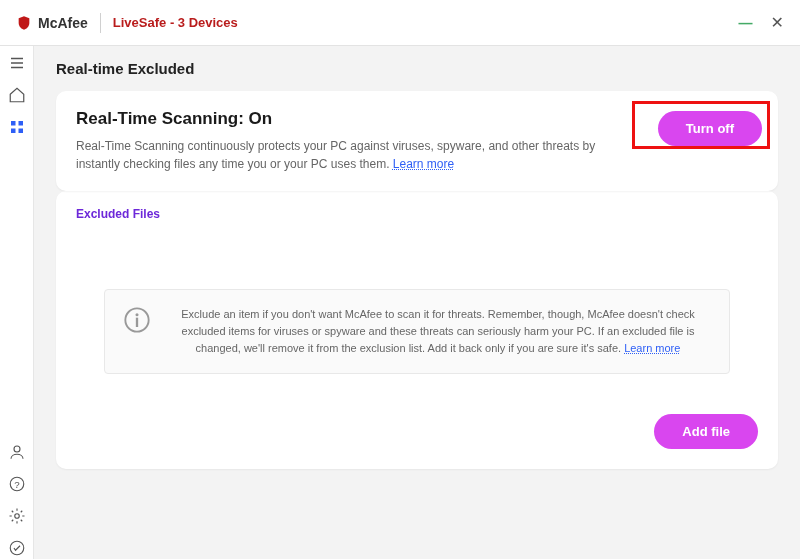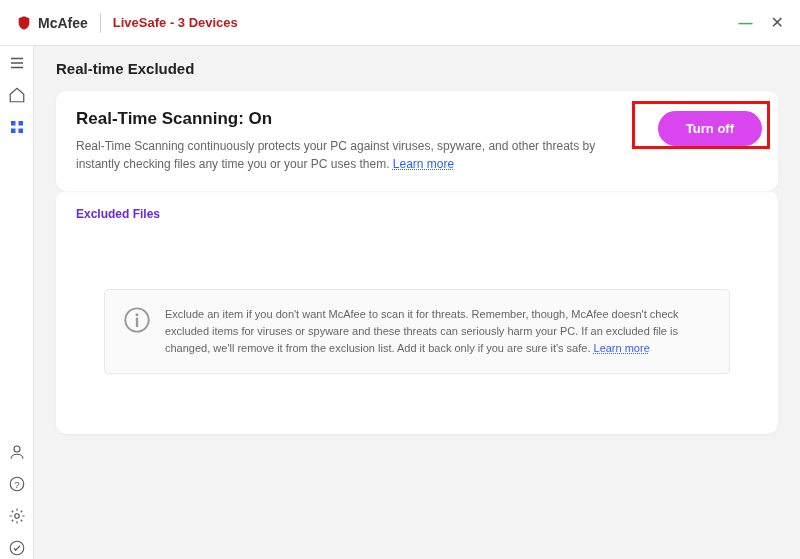--- a/index.html
+++ b/index.html
@@ -141,20 +141,21 @@
   margin-bottom: 68px;
 }
 .infobox {
   border: 1px solid #e8e8e8;
   background: #fafafa;
   border-radius: 4px;
   padding: 16px 18px;
   display: flex;
   gap: 14px;
   margin: 0 28px 40px 28px;
+  text-align: center;
 }
 .infobox .iico {
   width: 28px;
   height: 28px;
   flex: 0 0 28px;
 }
 .infobox .txt {
   font-size: 11px;
   color: #666;
   line-height: 1.55;
@@ -232,15 +233,18 @@
       <div class="infobox">
         <svg class="iico" viewBox="0 0 24 24">
             <circle cx="12" cy="12" r="10" fill="none" stroke="#999" stroke-width="1.6"></circle>
             <circle cx="12" cy="7.5" r="1.3" fill="#999"></circle>
             <rect x="11" y="10" width="2" height="8" fill="#999"></rect>
           </svg>
         <div class="txt">
           <span>Exclude an item if you don't want McAfee to scan it for threats. Remember, though, McAfee doesn't check excluded items for viruses or spyware and these threats can seriously harm your PC. If an excluded file is changed, we'll remove it from the exclusion list. Add it back only if you are sure it's safe. </span><span class="learn-more">Learn more</span>
         </div>
       </div>
+      <div class="addfile-row">
+        <button class="btn">Add file</button>
+      </div>
     </div>
   </div>
 </div>
 
 </body></html>

